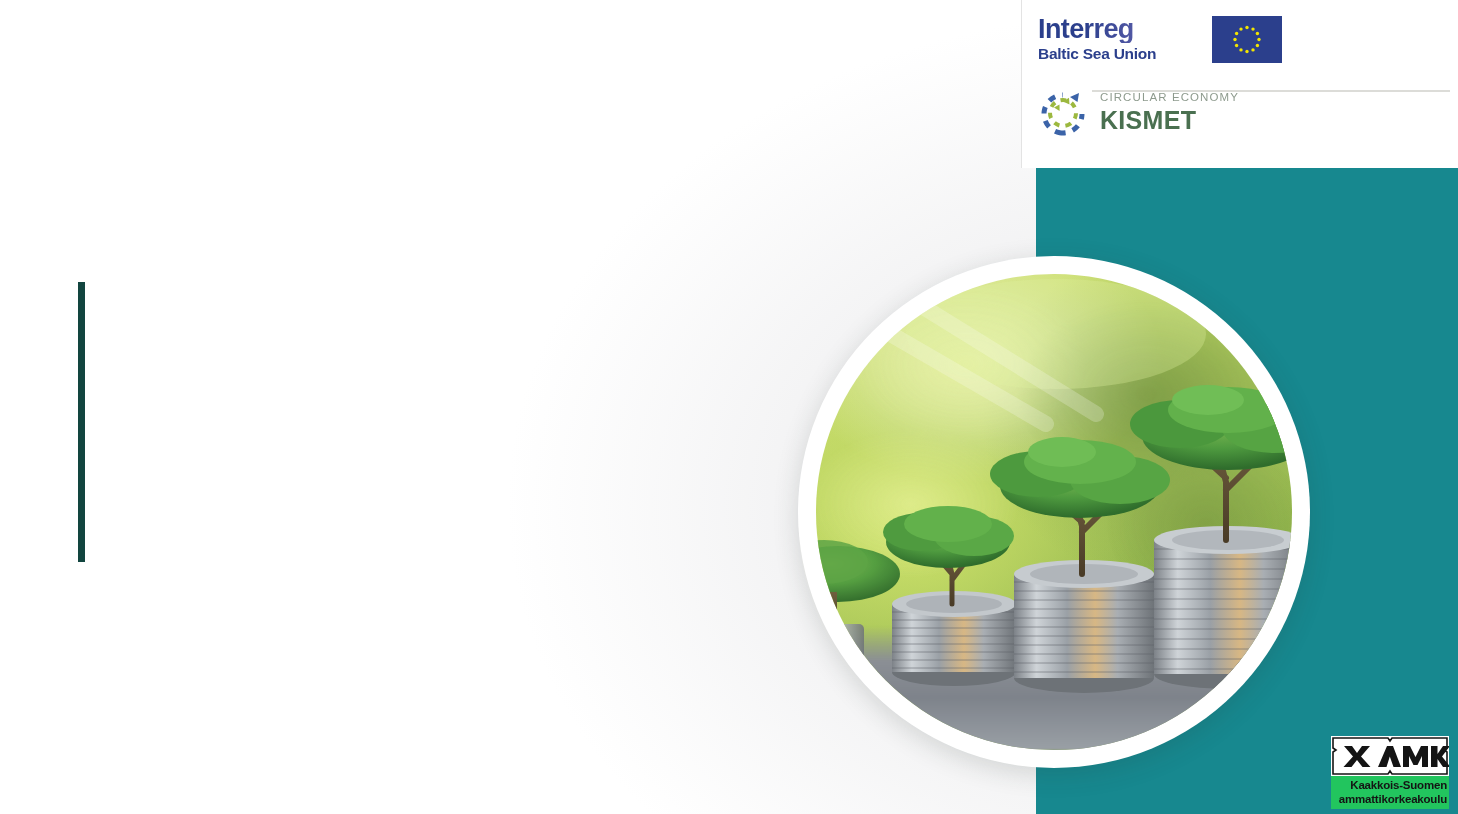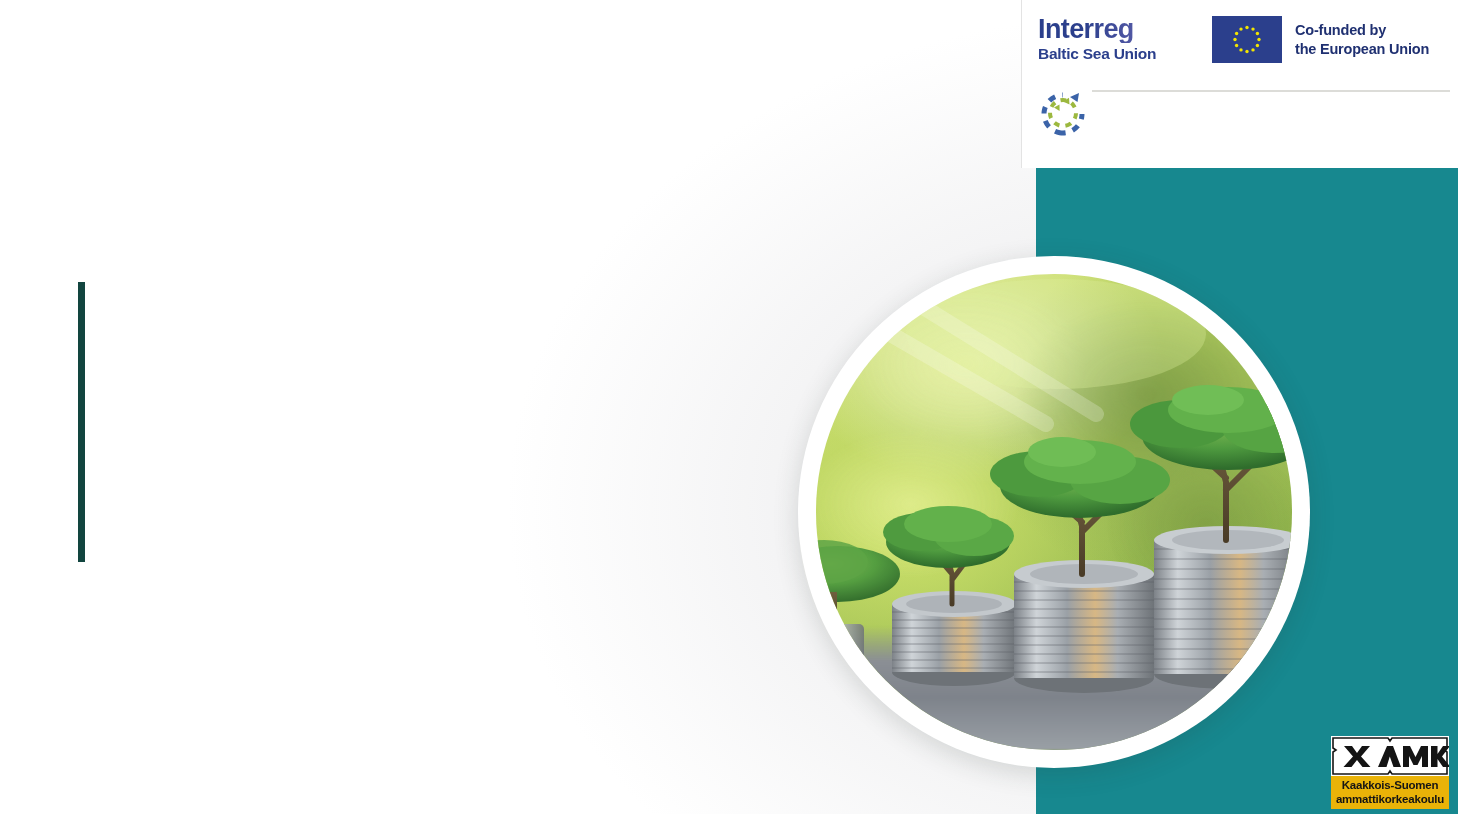--- a/index.html
+++ b/index.html
@@ -219,22 +219,22 @@
   .xamk-box {
     position: relative;
     height: 40px;
     background: #ffffff;
     display: flex;
     align-items: center;
     justify-content: center;
   }
   .xamk-box svg { display: block; }
   .xamk-sub {
-    background: #eab308;
-    text-align: center;
+    background: #22c55e;
+    text-align: right;
     font-size: 11.5px;
     font-weight: 700;
     line-height: 1.18;
     color: #141414;
     padding: 3px 2px 3px 2px;
     letter-spacing: -0.2px;
   }
 </style>
 </head>
 <body>
@@ -267,24 +267,20 @@
               <circle cx="41" cy="33.9" r="1.7"></circle>
               <circle cx="35" cy="35.5" r="1.7"></circle>
               <circle cx="29" cy="33.9" r="1.7"></circle>
               <circle cx="24.6" cy="29.5" r="1.7"></circle>
               <circle cx="23" cy="23.5" r="1.7"></circle>
               <circle cx="24.6" cy="17.5" r="1.7"></circle>
               <circle cx="29" cy="13.1" r="1.7"></circle>
             </g>
           </svg>
         </div>
-        <div class="eu-text">
-          <div>Co-funded by</div>
-          <div>the European Union</div>
-        </div>
       </div>
 
     </div>
 
     <div class="logo-divider"></div>
 
     <div class="logo-row-kismet">
       <div class="kismet-mark">
         <svg width="54" height="54" viewBox="0 0 54 54" aria-hidden="true">
 
@@ -296,20 +292,24 @@
           <path d="M40 4 L54 4 L54 22 L36 22 Z" fill="#ffffff"></path>
 
           <g stroke="#9cb83f" stroke-width="4" fill="none">
             <circle cx="27" cy="28" r="13" stroke-dasharray="5.5 6" transform="rotate(55 27 28)"></circle>
           </g>
 
           <path d="M34 12 L43 8 L41.5 17 Z" fill="#3b63a8"></path>
           <path d="M33.5 19.5 L27 16.5 L33 12.8 Z" fill="#9cb83f"></path>
           <path d="M18 22.5 L23.5 19.6 L23.6 26 Z" fill="#9cb83f"></path>
         </svg>
+      </div>
+      <div class="kismet-text">
+        <div class="kismet-ce">CIRCULAR ECONOMY</div>
+        <div class="kismet-name">KISMET</div>
       </div>
     </div>
 
   </div>
 
   <div class="accent-bar"></div>
 
   <div class="photo-wrap">
     <div class="photo-inner">
       <div class="photo-ground"></div>

